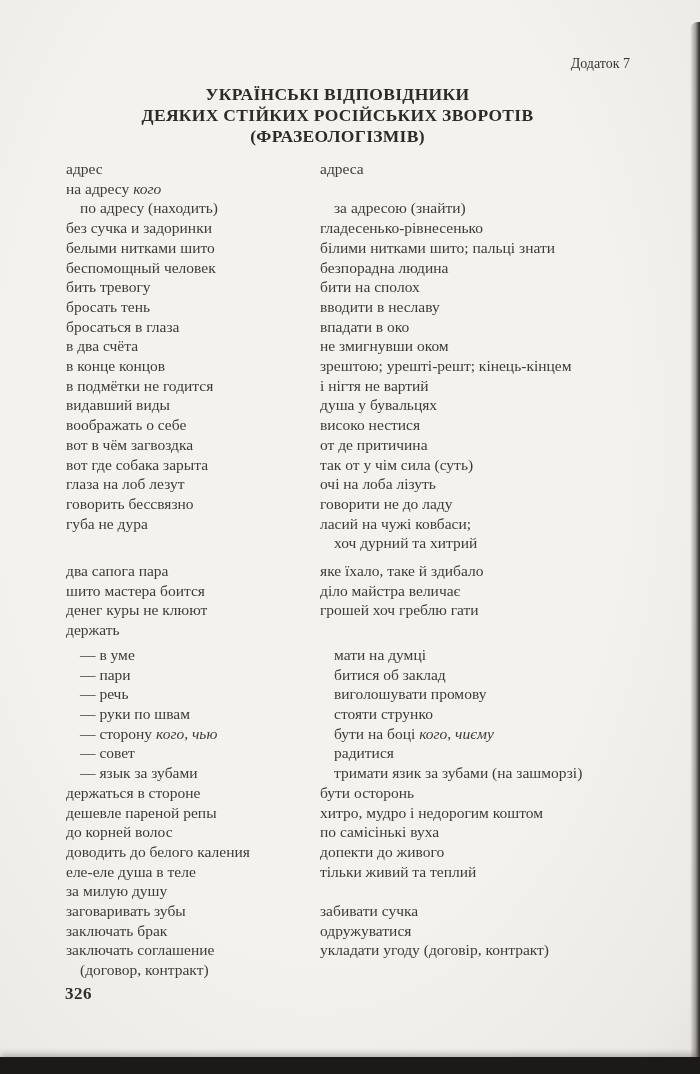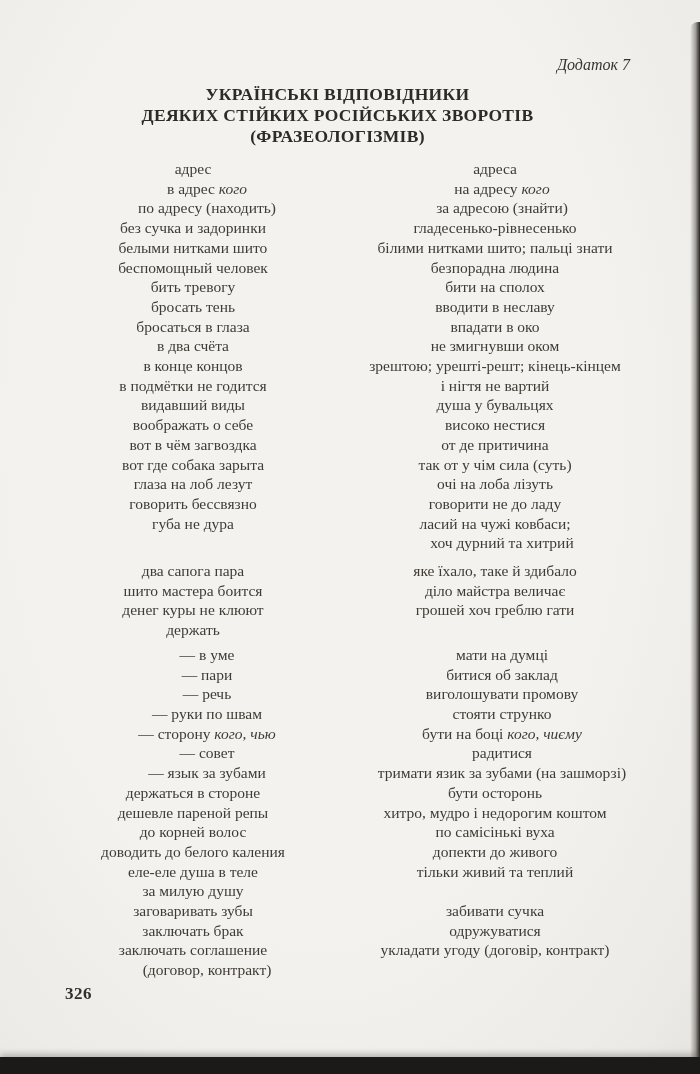--- a/index.html
+++ b/index.html
@@ -8,32 +8,32 @@
     font-family:"Liberation Serif","DejaVu Serif",serif;
     background:#e8e6e2;
   }
   .page{
     position:relative;width:700px;height:1074px;overflow:hidden;
     background:radial-gradient(ellipse at 45% 40%, #f3f2ee 55%, #eceae6 90%, #e5e3de 100%);
     color:#403b35;
   }
   .corner{
     position:absolute;top:56px;right:70px;
-    font-style:italic;font-size:16px;color:#39342e;
+    font-size:14px;color:#39342e;
   }
   .title{
     position:absolute;top:84px;left:30px;right:55px;
     text-align:center;font-weight:bold;font-size:17.5px;line-height:21px;
     color:#2e2a25;letter-spacing:.3px;margin:0;
   }
   .rows{
     position:absolute;top:159px;left:66px;right:30px;
     font-size:15.5px;line-height:19.7px;
   }
-  .row{display:flex;min-height:19.7px;text-align:center;}
+  .row{display:flex;min-height:19.7px;}
   .row.gap{margin-top:8px;}
   .row.gap-sm{margin-top:5px;}
   .cell{white-space:nowrap;}
   .cell.left{width:254px;flex:0 0 254px;}
   .cell.right{flex:1;}
   .cell.ind{padding-left:14px;}
   .cell i{font-style:italic;}
   .pagenum{
     position:absolute;left:65px;top:984px;
     font-weight:bold;font-size:17px;color:#332e29;letter-spacing:.5px;
@@ -58,21 +58,20 @@
     <div>УКРАЇНСЬКІ ВІДПОВІДНИКИ</div>
     <div>ДЕЯКИХ СТІЙКИХ РОСІЙСЬКИХ ЗВОРОТІВ</div>
     <div>(ФРАЗЕОЛОГІЗМІВ)</div>
   </h1>
   <div class="rows" id="rows">
       <div class="row">
         <div class="cell left">адрес</div>
         <div class="cell right">адреса</div>
       </div>
       <div class="row">
-        <div class="cell left ind">в адрес <i>кого</i></div>
         <div class="cell right">на адресу <i>кого</i></div>
       </div>
       <div class="row">
         <div class="cell left ind">по адресу (находить)</div>
         <div class="cell right">за адресою (знайти)</div>
       </div>
       <div class="row">
         <div class="cell left">без сучка и задоринки</div>
         <div class="cell right">гладесенько-рівнесенько</div>
       </div>

